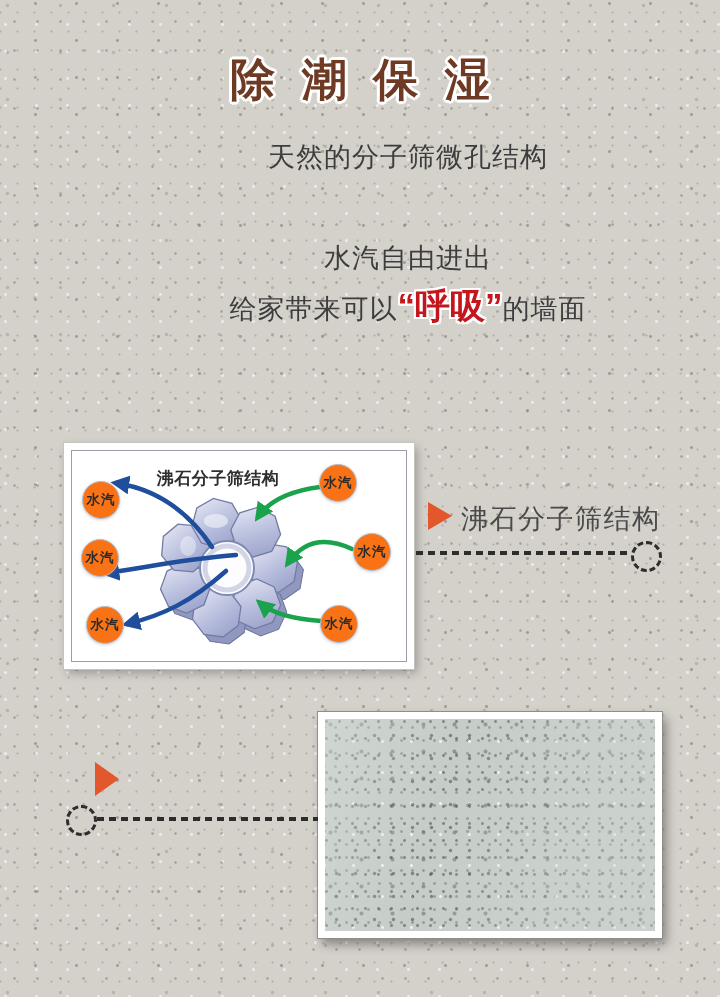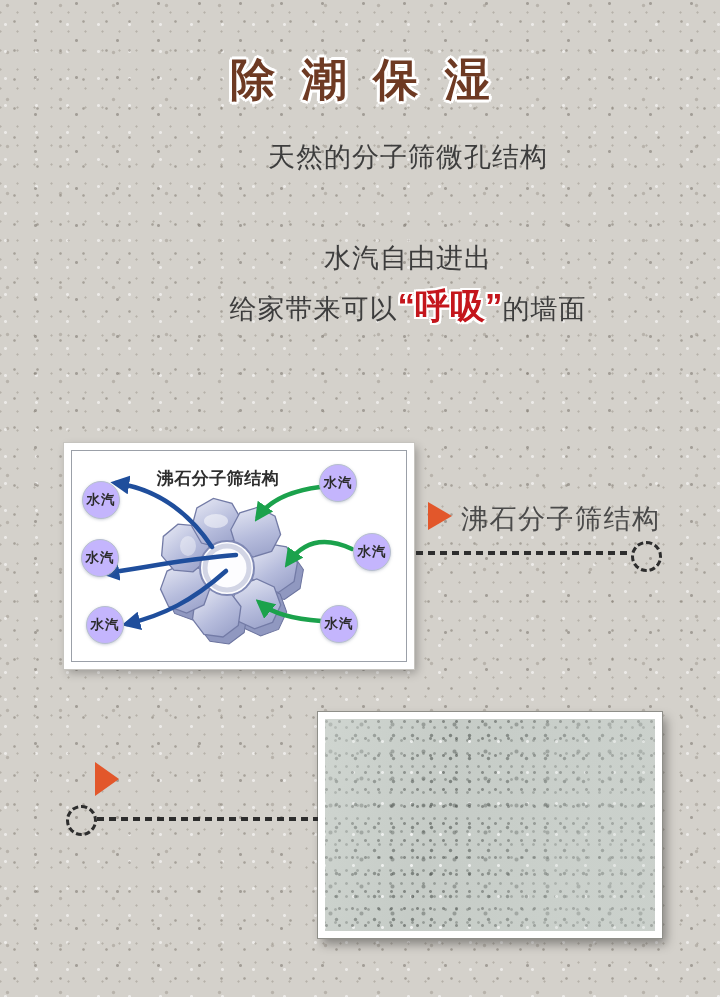--- a/index.html
+++ b/index.html
@@ -37,21 +37,21 @@
     box-shadow:0 0 0 1px #c6c4bf, 3px 4px 9px rgba(0,0,0,0.28);
   }
   .diagram-inner-rule{position:absolute;left:7px;top:7px;right:7px;bottom:7px;border:1.5px solid #9ba0a8;}
   .diagram-svg{position:absolute;left:0;top:0;}
   .diagram-title{
     position:absolute;left:79px;top:24px;width:150px;text-align:center;
     font-size:17px;font-weight:bold;color:#2e2e2e;letter-spacing:0.5px;
   }
   .vapor{
     position:absolute;width:38px;height:38px;border-radius:50%;
-    background:#c4b5fd;border:1.5px solid #b6bfce;box-sizing:border-box;
+    background:#f97316;border:1.5px solid #b6bfce;box-sizing:border-box;
     box-shadow:0 1px 3px rgba(110,120,145,0.35);
     display:flex;align-items:center;justify-content:center;
     font-size:13.5px;font-weight:bold;color:#2b2b2b;letter-spacing:1px;
   }
   .tri{
     position:absolute;width:0;height:0;border-style:solid;border-color:transparent;
     border-left-color:#e2572b;
   }
   .tri-structure{left:428px;top:502px;border-width:14px 0 14px 24px;}
   .tri-texture{left:95px;top:762px;border-width:17px 0 17px 24px;}

